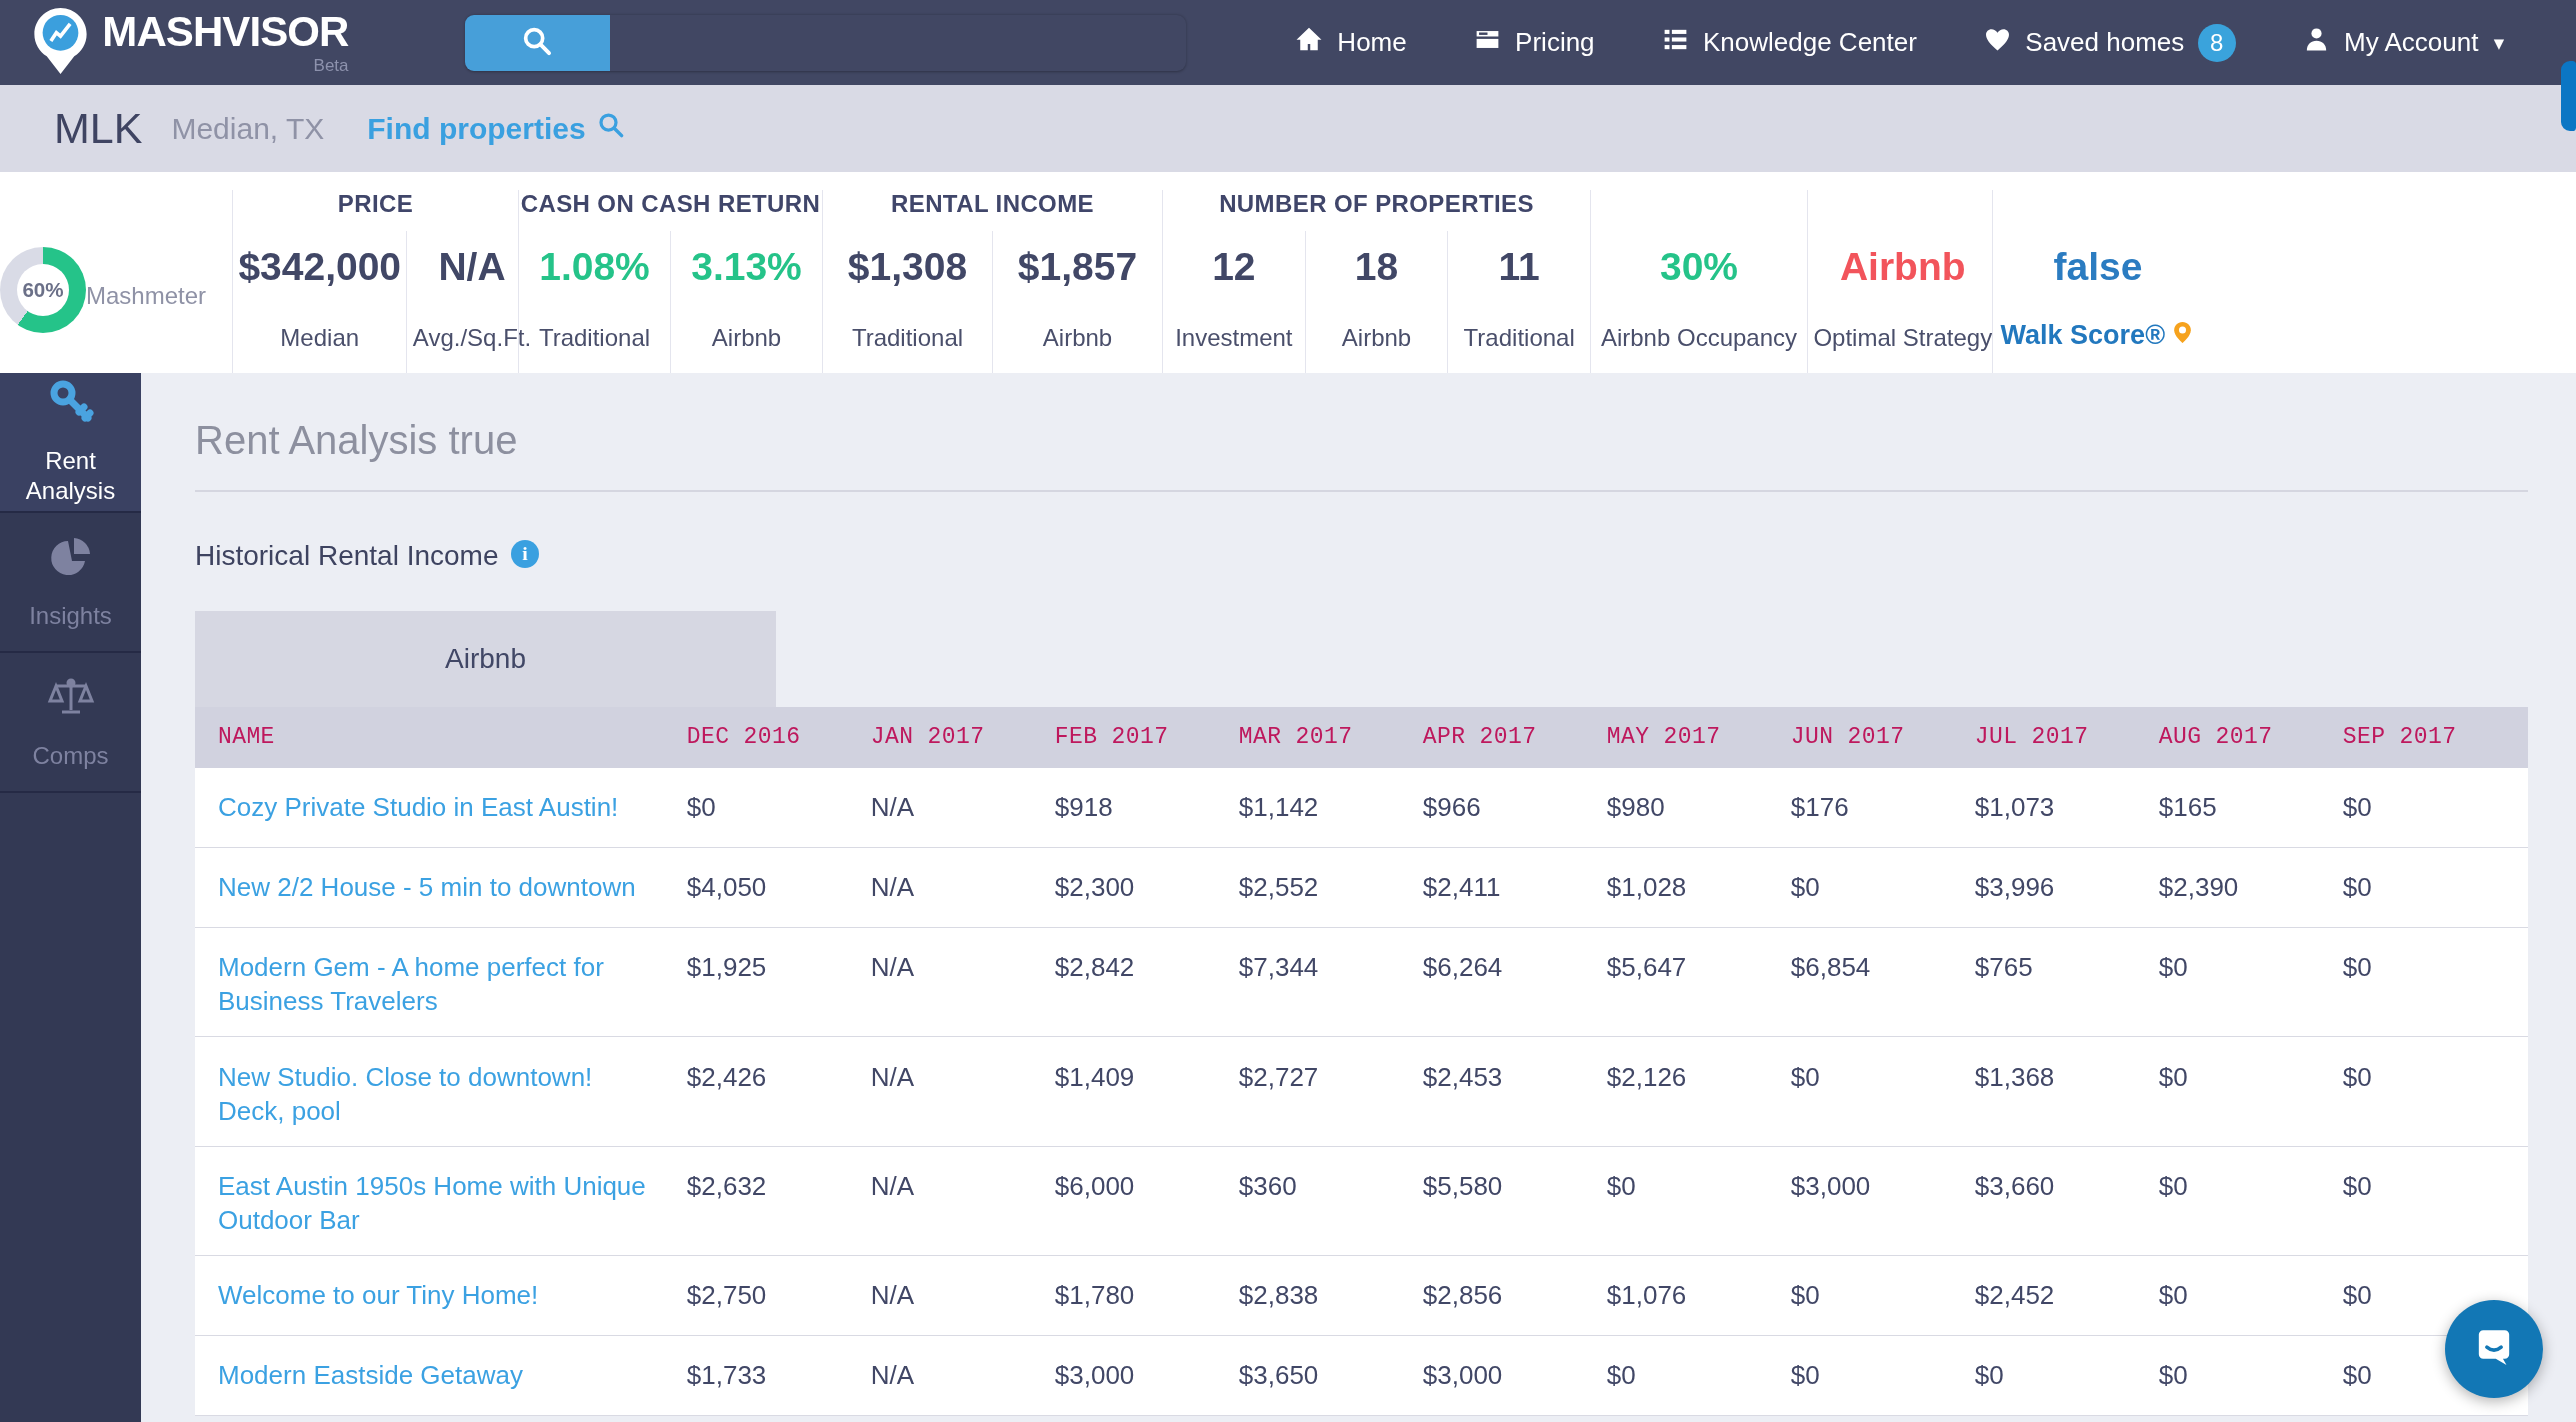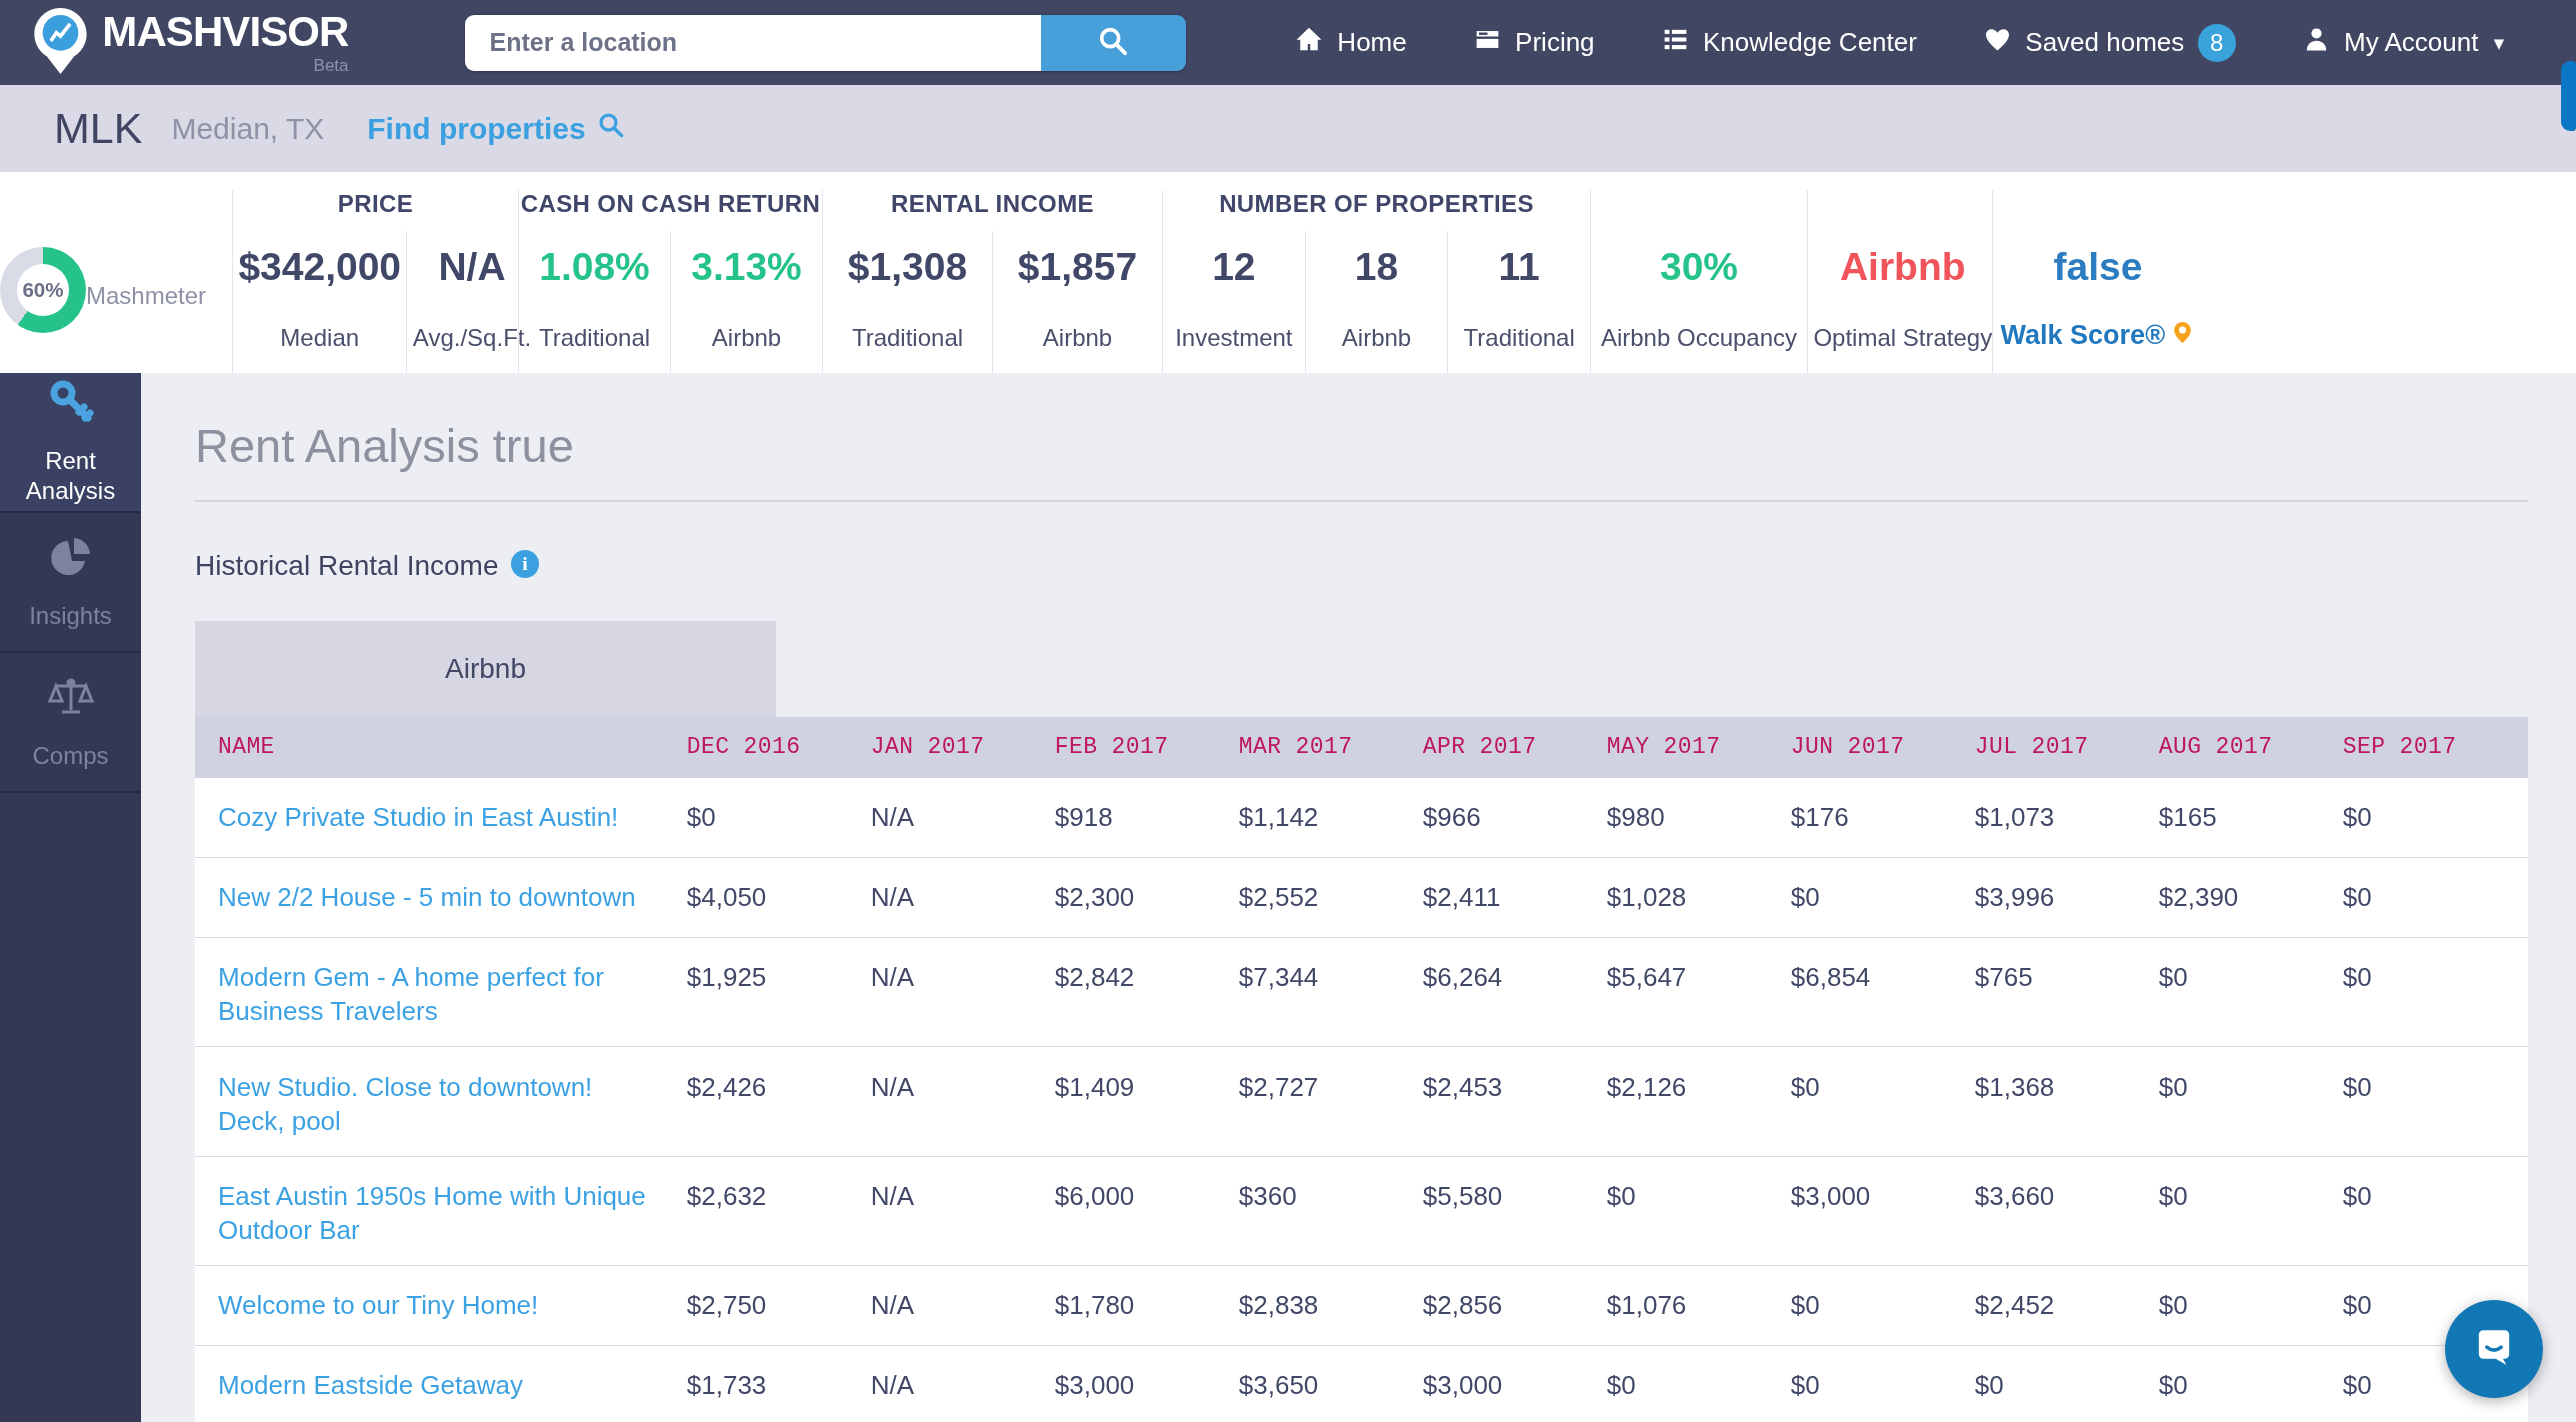--- a/index.html
+++ b/index.html
@@ -52,21 +52,21 @@
 
   
   .content { display:flex; height:1051px; background:#eceef4; }
   .sidebar { width:141px; background:#333954; flex-shrink:0; }
   .side-item { height:140px; display:flex; flex-direction:column; align-items:center; justify-content:center; gap:16px; border-bottom:2.7px solid #252a45; text-align:center; cursor:pointer; }
   .side-item.active { background:#3a4162; }
   .side-label { font-size:24px; color:#7e82a0; line-height:1.25; padding:0 5.4px; }
   .side-item.active .side-label { color:#fff; font-weight:500; }
 
   .main { flex:1; padding:45px 0 0 54px; }
-  .page-title { font-size:47px; color:#8d909f; font-weight:400; }
+  .page-title { font-size:40px; color:#8d909f; font-weight:400; }
   .title-rule { height:1.8px; background:#d5d6e0; margin-top:27px; width:2333px; }
   .section-title { margin-top:48px; font-size:28px; color:#3e4360; font-weight:500; display:flex; gap:12.5px; }
   .info-dot { width:28px; height:28px; border-radius:50%; background:#3aa0e0; color:#fff; font-size:19.7px; font-weight:700; font-family:"Liberation Serif", serif; display:flex; align-items:center; justify-content:center; cursor:pointer; }
 
   .tab { margin-top:39px; width:581px; height:96px; background:#d6d7e2; display:flex; align-items:center; justify-content:center; font-size:28px; color:#414766; cursor:pointer; }
 
   .table { width:2333px; }
   .thead { display:grid; grid-template-columns:490px repeat(10,184px); background:#d1d2df; height:61px; align-items:center; }
   .th { font-size:23px; color:#be185d; letter-spacing:0.4px; font-weight:500; padding-left:1.8px; white-space:nowrap;font-family:Liberation Mono, monospace; }
   .th.name { padding-left:23px; }
@@ -91,21 +91,20 @@
         <path d="M13 25 l4-6 3 2.5 7-9" stroke="#ffffff" stroke-width="2.6" fill="none"></path>
       </svg>
     </span>
     <span class="logo-txt">
       <span class="brand">MASHVISOR</span>
       <span class="beta">Beta</span>
     </span>
   </div>
 
   <div class="searchbar">
-    <input type="text" placeholder="Enter a location" style="">
     <button class="search-btn">
       <span>
         <svg viewBox="0 0 24 24" width="34" height="34">
           <circle cx="10" cy="10" r="6" fill="none" stroke="#ffffff" stroke-width="2.6"></circle>
           <path d="M14.6 14.6 L20.5 20.5" stroke="#ffffff" stroke-width="2.8" stroke-linecap="round"></path>
         </svg>
       </span>
     </button>
   </div>
 

